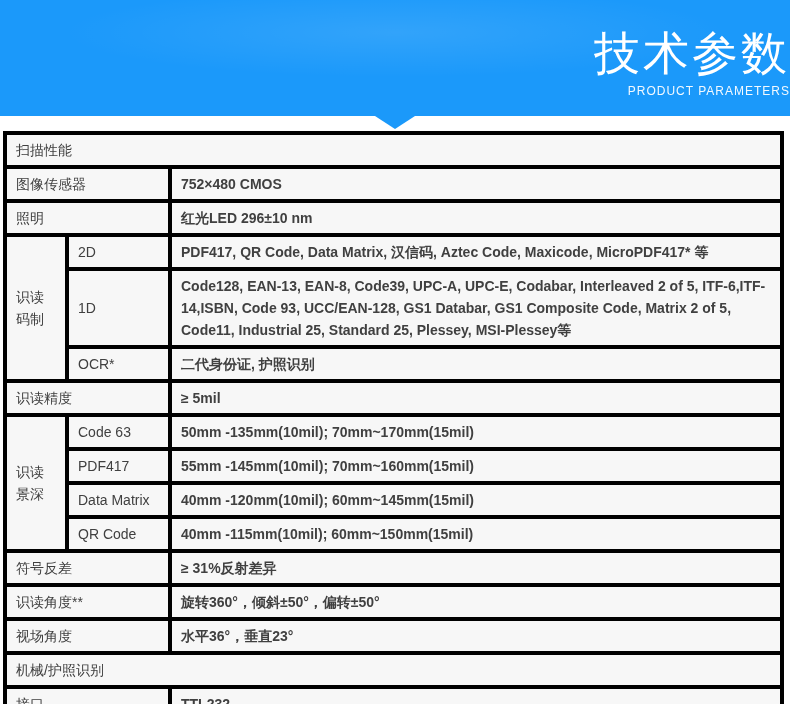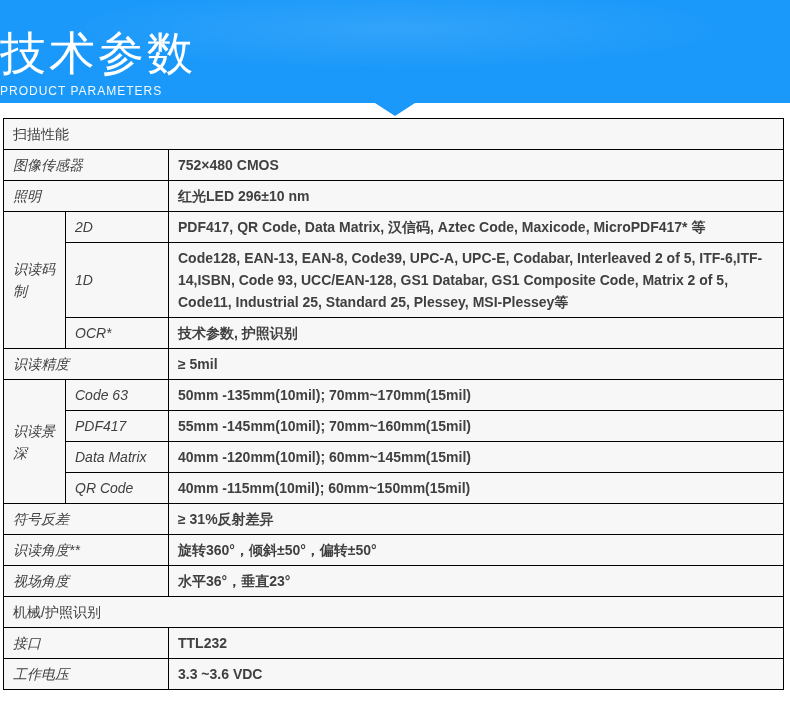--- a/index.html
+++ b/index.html
@@ -3,24 +3,24 @@
 <meta charset="utf-8">
 <style>
   html, body {
     margin: 0;
     padding: 0;
     background: #ffffff;
     width: 790px;
     font-family: "Liberation Sans", "DejaVu Sans", sans-serif;
   }
   .banner {
-    height: 103px;
+    height: 116px;
     background: #1b99fa;
     background-image: radial-gradient(ellipse 60% 55% at 50% 28%, rgba(255,255,255,0.10), rgba(255,255,255,0) 70%);
-    text-align: left;
+    text-align: right;
     overflow: hidden;
   }
   .banner-title {
     margin: 0;
     padding-top: 27px;
     font-size: 46px;
     line-height: 52px;
     font-weight: 400;
     color: #ffffff;
     letter-spacing: 3px;
@@ -41,29 +41,29 @@
     border-top: 13px solid #1b99fa;
   }
   table.spec {
     border-collapse: collapse;
     table-layout: fixed;
     width: 781px;
     margin: 2px 0 0 3px;
     background: #f7f7f7;
   }
   table.spec td {
-    border: 1px solid #000000;
+    border: 4px solid #000000;
     padding: 4px 9px;
     font-size: 14px;
     line-height: 22px;
     color: #404040;
     vertical-align: middle;
     word-wrap: break-word;
   }
-  td.cell-label    { line-height: 21px; font-style: italic; }
+  td.cell-label    { line-height: 21px; }
   td.cell-section  { line-height: 22px; }
   td.cell-value    { line-height: 21px; font-weight: bold; }
   tr.row           { height: 31px; }
 </style>
 </head>
 <body>
 
 <div class="banner">
   <h1 class="banner-title">技术参数</h1>
   <div class="banner-subtitle">PRODUCT PARAMETERS</div>
@@ -92,21 +92,21 @@
       <td rowspan="3" class="cell-label">识读码制</td>
       <td class="cell-label">2D</td>
       <td class="cell-value">PDF417, QR Code, Data Matrix, 汉信码, Aztec Code, Maxicode, MicroPDF417* 等</td>
     </tr>
     <tr class="row">
       <td class="cell-label">1D</td>
       <td class="cell-value">Code128, EAN-13, EAN-8, Code39, UPC-A, UPC-E, Codabar, Interleaved 2 of 5, ITF-6,ITF-14,ISBN, Code 93, UCC/EAN-128, GS1 Databar, GS1 Composite Code, Matrix 2 of 5, Code11, Industrial 25, Standard 25, Plessey, MSI-Plessey等</td>
     </tr>
     <tr class="row">
       <td class="cell-label">OCR*</td>
-      <td class="cell-value">技术参数, 护照识别</td>
+      <td class="cell-value">二代身份证, 护照识别</td>
     </tr>
     <tr class="row">
       <td colspan="2" class="cell-label">识读精度</td>
       <td class="cell-value">≥ 5mil</td>
     </tr>
     <tr class="row">
       <td rowspan="4" class="cell-label">识读景深</td>
       <td class="cell-label">Code 63</td>
       <td class="cell-value">50mm -135mm(10mil); 70mm~170mm(15mil)</td>
     </tr>

